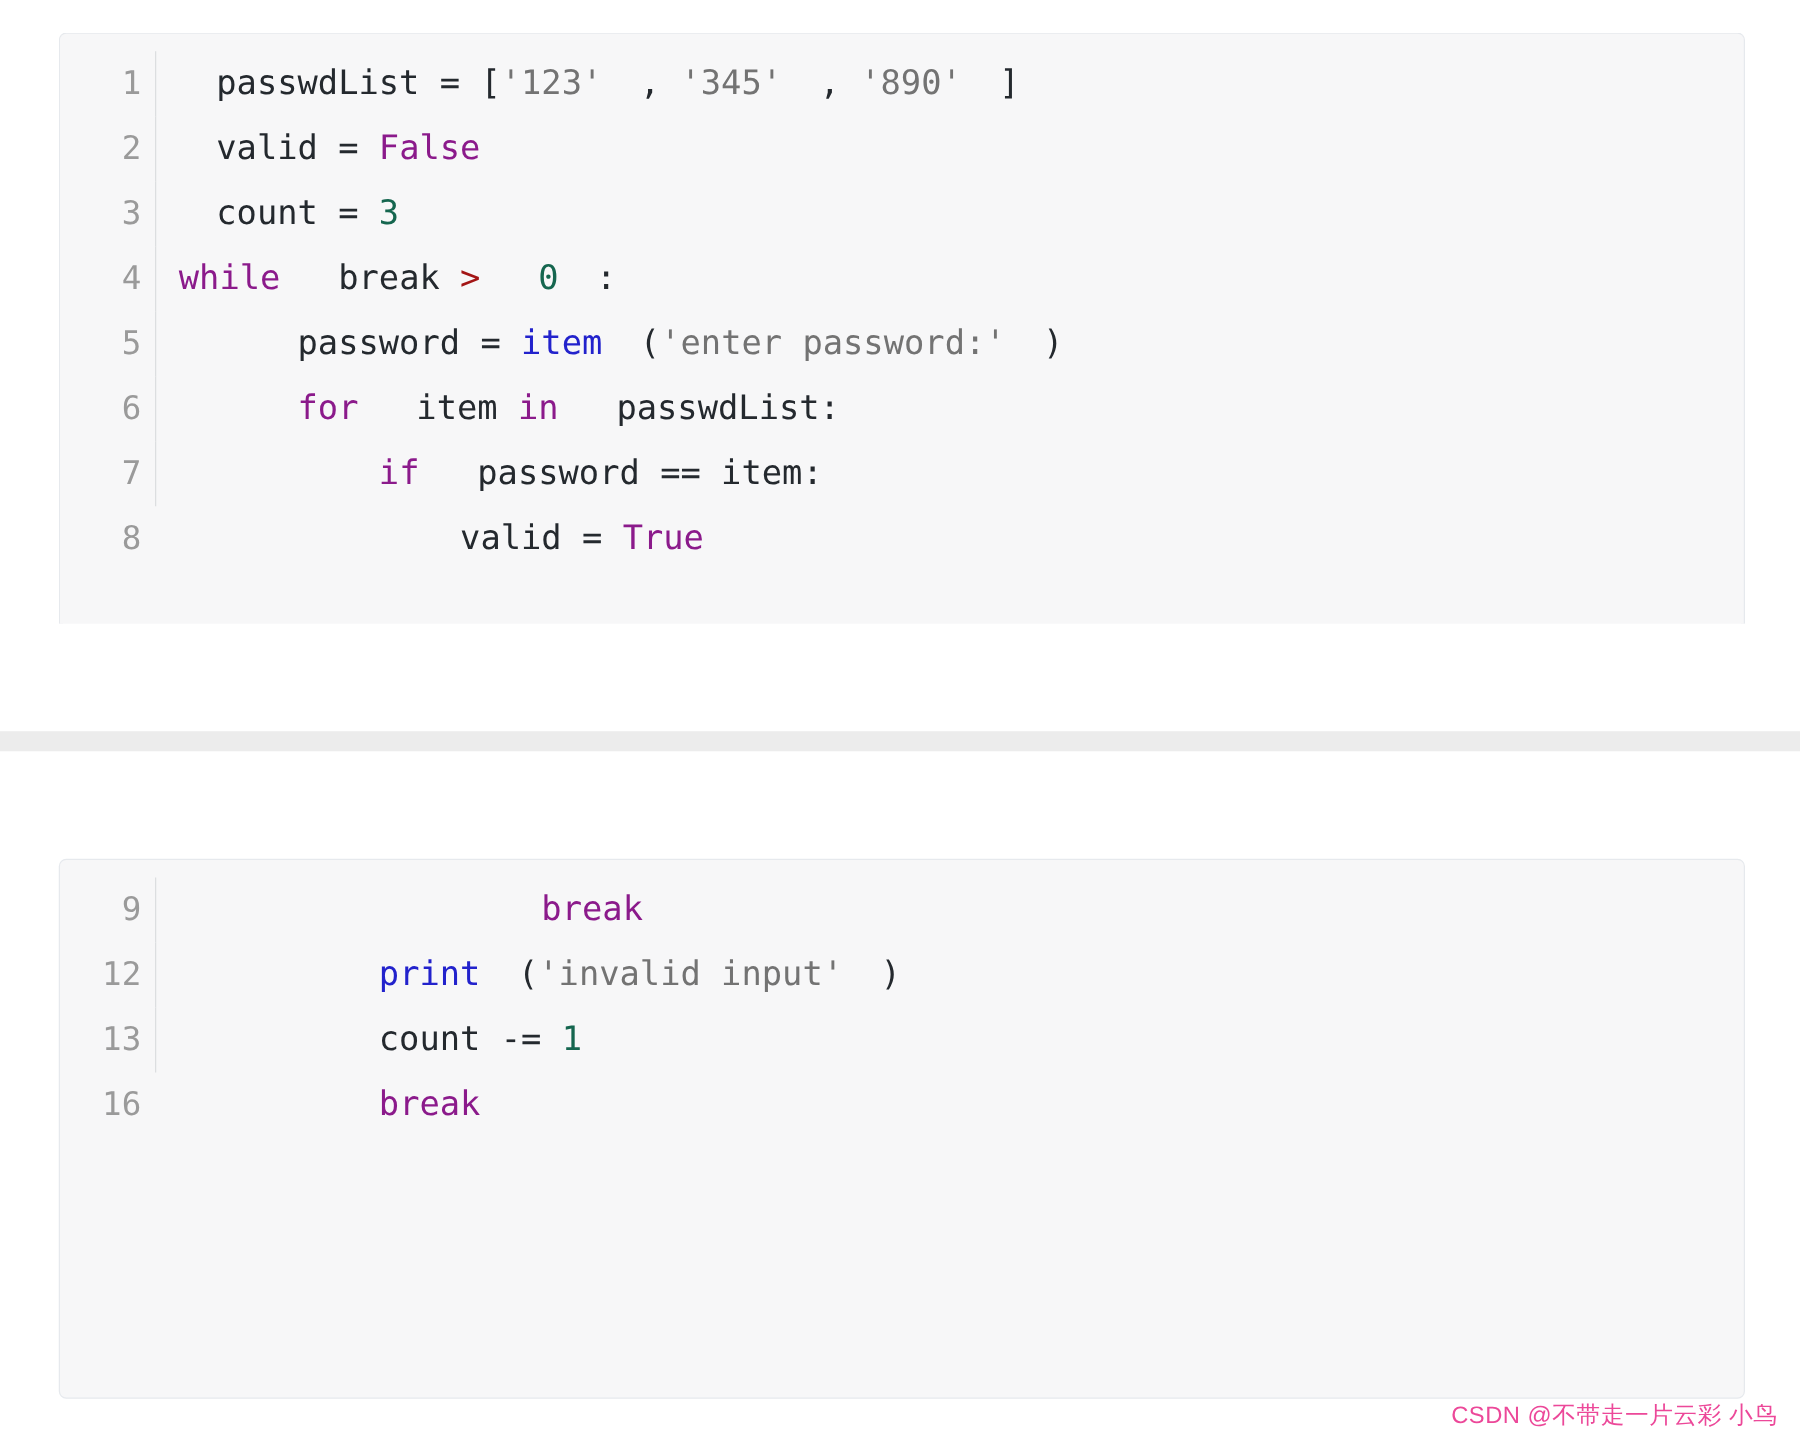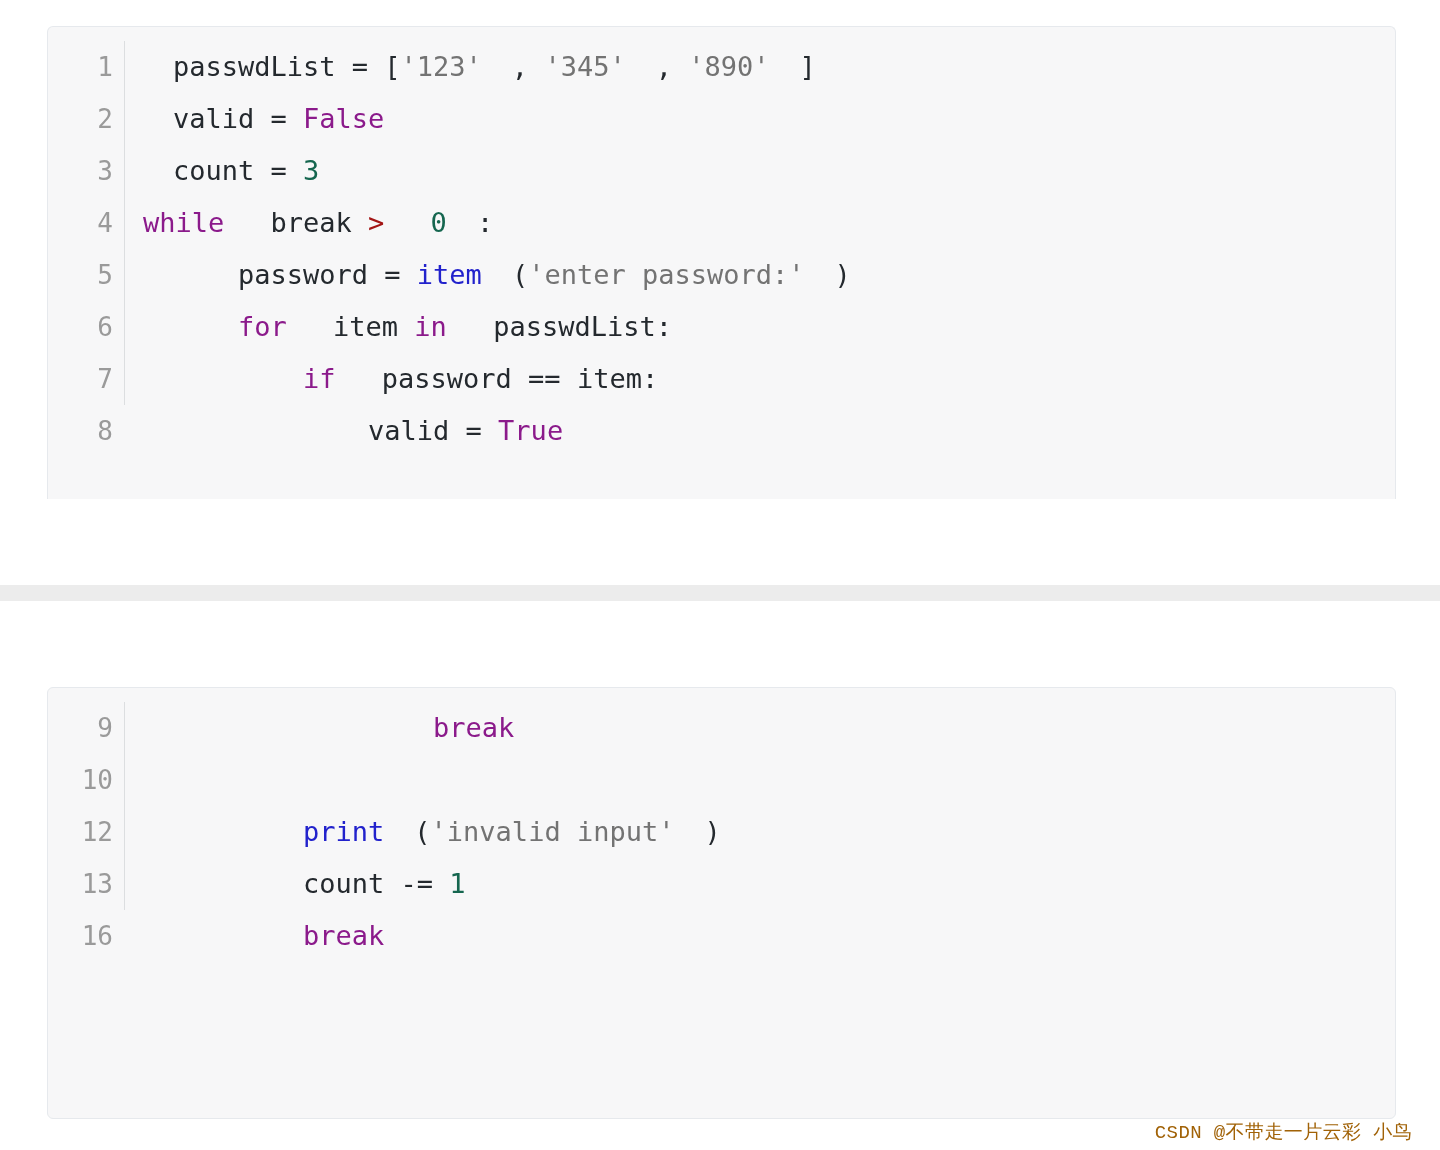--- a/index.html
+++ b/index.html
@@ -99,25 +99,25 @@
     position: absolute;
     left: 0;
     top: 585px;
     width: 1440px;
     height: 16px;
     background: #ececec;
   }
 
   #watermark {
     position: absolute;
-    right: 28px;
+    right: 18px;
     top: 1119px;
-    font-family: Liberation Mono, monospace;
+    font-family: Liberation Sans, sans-serif;
     font-size: 19px;
-    color: #a16207;
+    color: #ec4899;
     white-space: nowrap;
     letter-spacing: 0.4px;
   }
 </style>
 </head>
 <body>
 
 <div class="code-block" id="block-1">
   <div class="code-rows">
       <div class="code-row"><div class="gutter">1</div><div class="rail"></div><div class="code-text"><span class="tok-pl">passwdList = [</span><span class="tok-str">'123'</span><span class="tok-pl">, </span><span class="tok-str">'345'</span><span class="tok-pl">, </span><span class="tok-str">'890'</span><span class="tok-pl">]</span></div></div>
@@ -129,20 +129,19 @@
       <div class="code-row"><div class="gutter">7</div><div class="rail"></div><div class="code-text"><span class="tok-pl">        </span><span class="tok-kw">if</span><span class="tok-pl"> password == item:</span></div></div>
       <div class="code-row"><div class="gutter">8</div><div class="rail blank"></div><div class="code-text"><span class="tok-pl">            valid = </span><span class="tok-kw">True</span></div></div>
     </div>
 </div>
 
 <div id="separator-band"></div>
 
 <div class="code-block" id="block-2">
   <div class="code-rows">
       <div class="code-row"><div class="gutter">9</div><div class="rail"></div><div class="code-text"><span class="tok-pl">                </span><span class="tok-kw">break</span></div></div>
-      <div class="code-row"><div class="gutter">10</div><div class="rail"></div><div class="code-text"><span class="tok-pl"></span></div></div>
       <div class="code-row"><div class="gutter">12</div><div class="rail"></div><div class="code-text"><span class="tok-pl">        </span><span class="tok-fn">print</span><span class="tok-pl">(</span><span class="tok-str">'invalid input'</span><span class="tok-pl">)</span></div></div>
       <div class="code-row"><div class="gutter">13</div><div class="rail"></div><div class="code-text"><span class="tok-pl">        count -= </span><span class="tok-num">1</span></div></div>
       <div class="code-row"><div class="gutter">16</div><div class="rail blank"></div><div class="code-text"><span class="tok-pl">        </span><span class="tok-kw">break</span></div></div>
     </div>
 </div>
 
 <div id="watermark">CSDN @不带走一片云彩 小鸟</div>
 
 </body></html>

